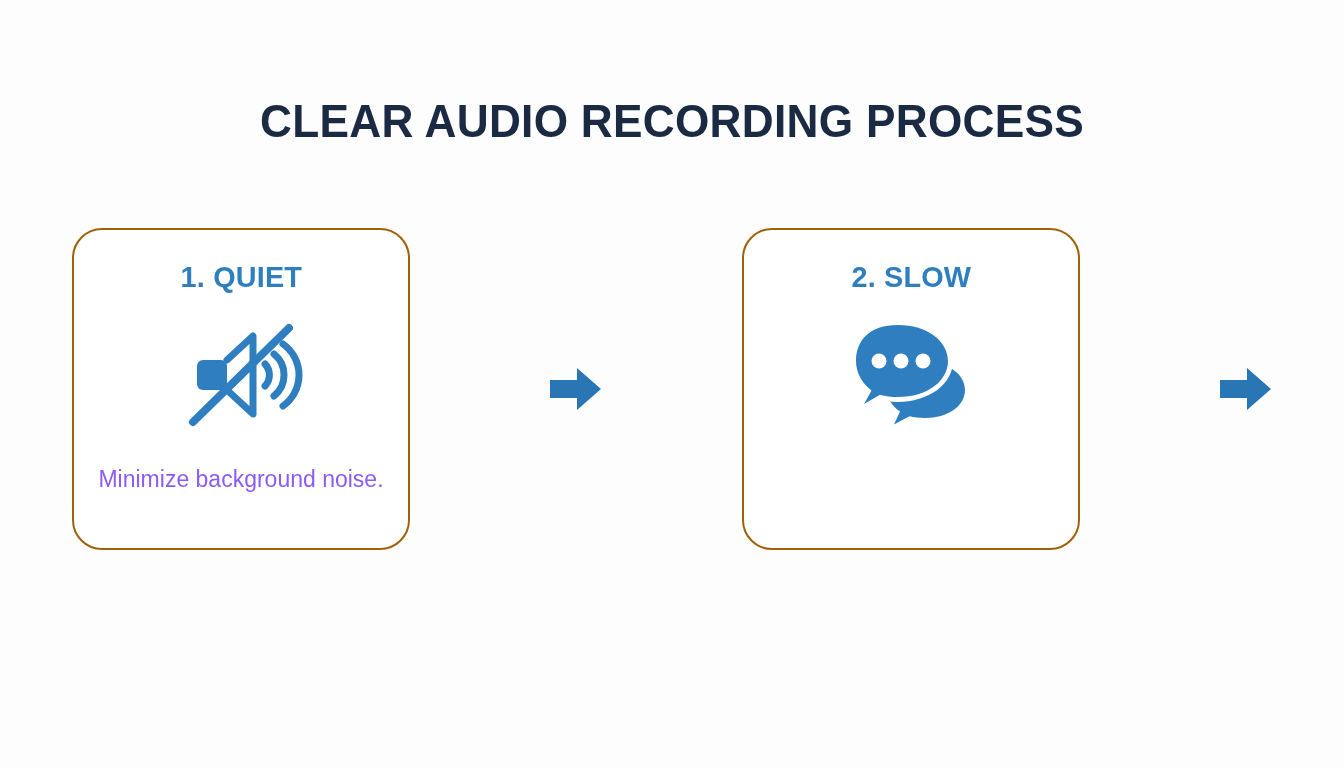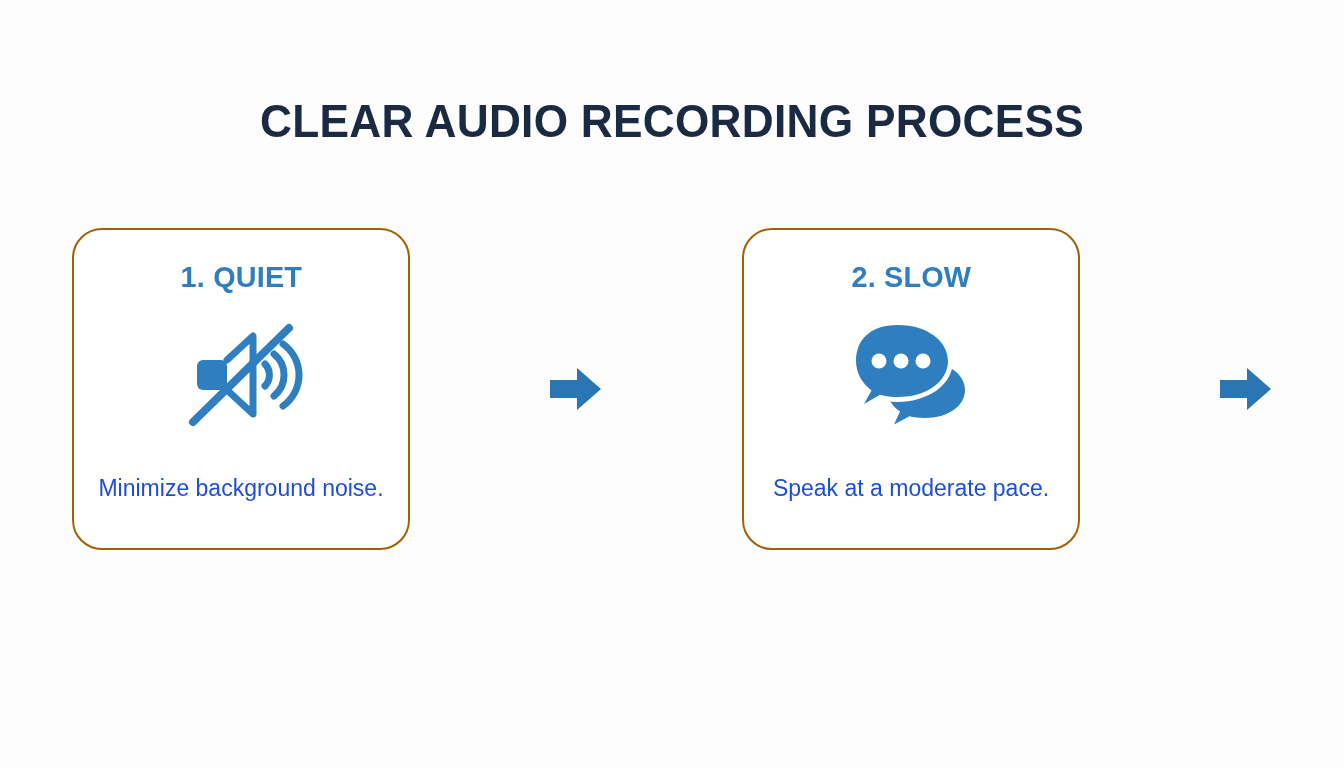--- a/index.html
+++ b/index.html
@@ -71,26 +71,26 @@
 
   .card-icon {
     margin-top: 16px;
     height: 128px;
     display: flex;
     align-items: center;
     justify-content: center;
   }
 
   .card-text {
-    margin-top: 33px;
+    margin-top: 24px;
     width: 290px;
     text-align: center;
     font-size: 23px;
     line-height: 34px;
-    color: #1d4ed8;
+    color: #8b5cf6;
   }
 
   
   .arrow {
     width: 52px;
     height: 44px;
     flex: 0 0 auto;
     display: flex;
     align-items: center;
     justify-content: center;
@@ -153,21 +153,20 @@
                    C42.5 85 36.5 84.2 31 82.7 L15 92 L22.5 78.5
                    C13 71.2 7 60.8 7 49 C7 29 20 13 49 13 Z" fill="#2f7fc0"></path>
         </g>
 
         <circle cx="30" cy="49" r="7.5" fill="#ffffff"></circle>
         <circle cx="52" cy="49" r="7.5" fill="#ffffff"></circle>
         <circle cx="74" cy="49" r="7.5" fill="#ffffff"></circle>
       </svg>
     </div>
 
-    <div class="card-text">Speak at a moderate pace.</div>
   </div>
 
   <div class="arrow">
     <svg width="52" height="44" viewBox="0 0 52 44" aria-hidden="true">
       <path d="M0 13 L27 13 L27 1 L51 22 L27 43 L27 31 L0 31 Z" fill="#2a76b5"></path>
     </svg>
   </div>
 
 
 </div>

